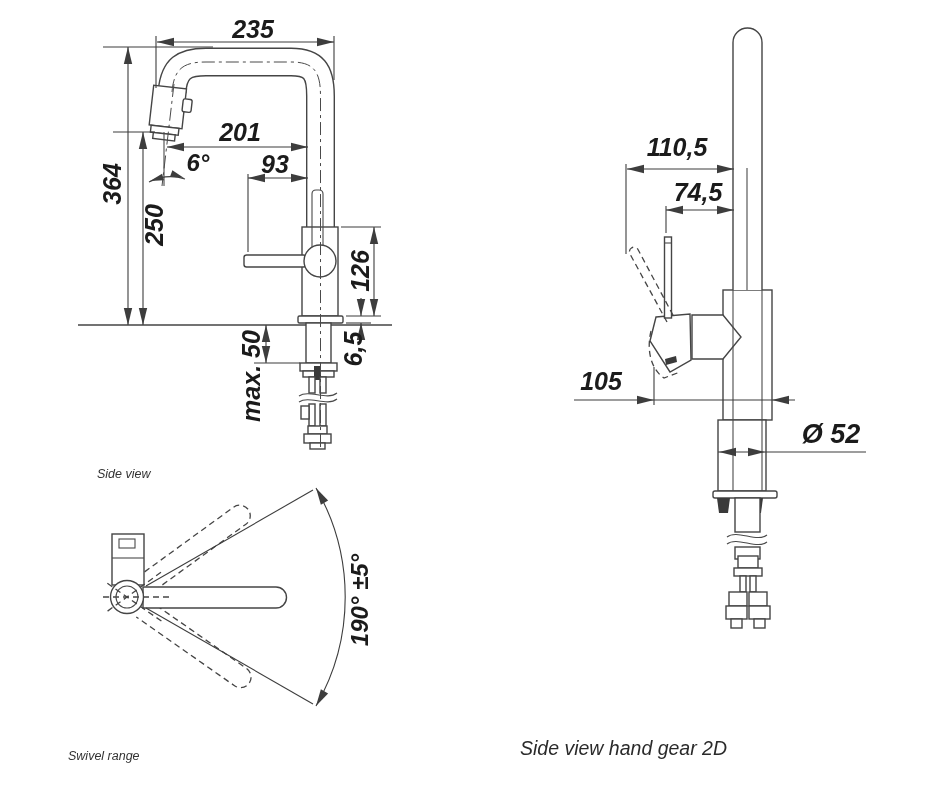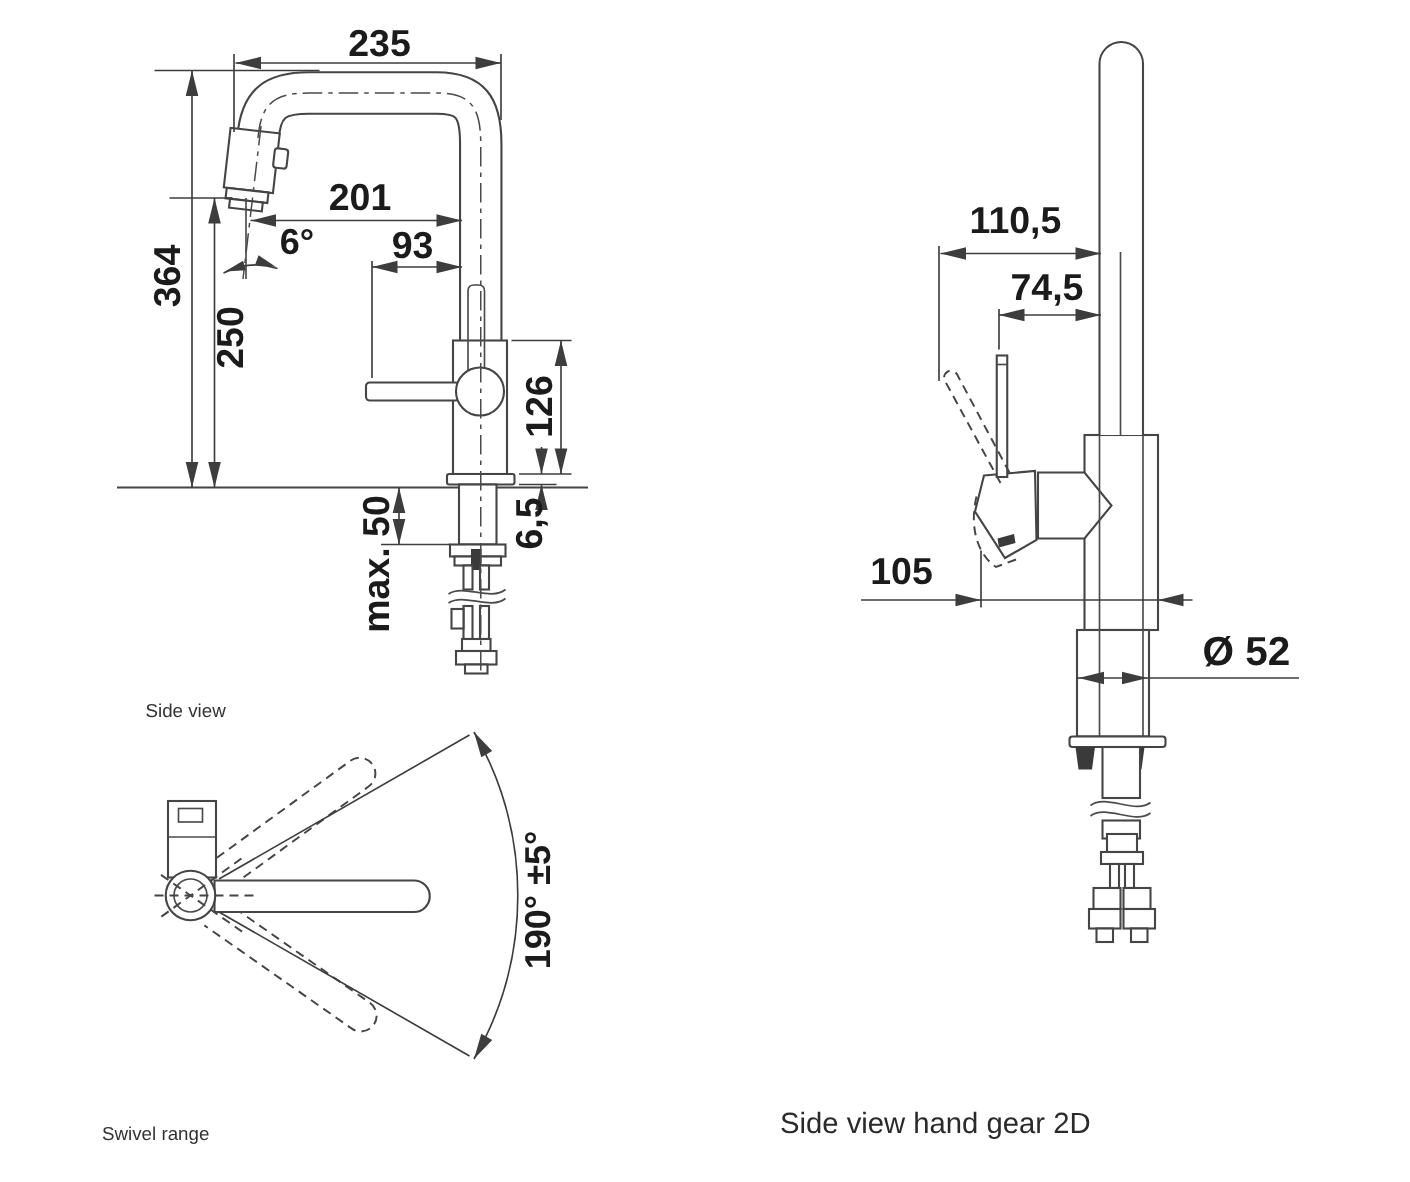--- a/index.html
+++ b/index.html
@@ -1,17 +1,17 @@
 <!DOCTYPE html>
 <html><head>
 <meta charset="utf-8">
 <style>
   html,body{margin:0;padding:0;background:#ffffff;}
   .page{width:940px;height:788px;background:#fff;position:relative;overflow:hidden;
-        font-family:"Liberation Sans",sans-serif;}
+        font-family:"Liberation Sans",sans-serif;font-style:italic;}
   svg{display:block;}
   .ol  {fill:#ffffff;stroke:#454545;stroke-width:1.4;}
   .ln  {stroke:#454545;stroke-width:1.4;fill:none;}
   .thin{stroke:#4a4a4a;stroke-width:1.1;fill:none;}
   .dim {stroke:#3d3d3d;stroke-width:1.1;fill:none;}
   .cl  {stroke:#4a4a4a;stroke-width:1;stroke-dasharray:13 4 3 4;fill:none;}
   .dash{stroke:#454545;stroke-width:1.3;stroke-dasharray:6 4;fill:none;}
   .dark{fill:#3a3a3a;stroke:none;}
   .arr {fill:#3d3d3d;stroke:none;}
   .tubeA{stroke:#454545;stroke-width:29;fill:none;}

